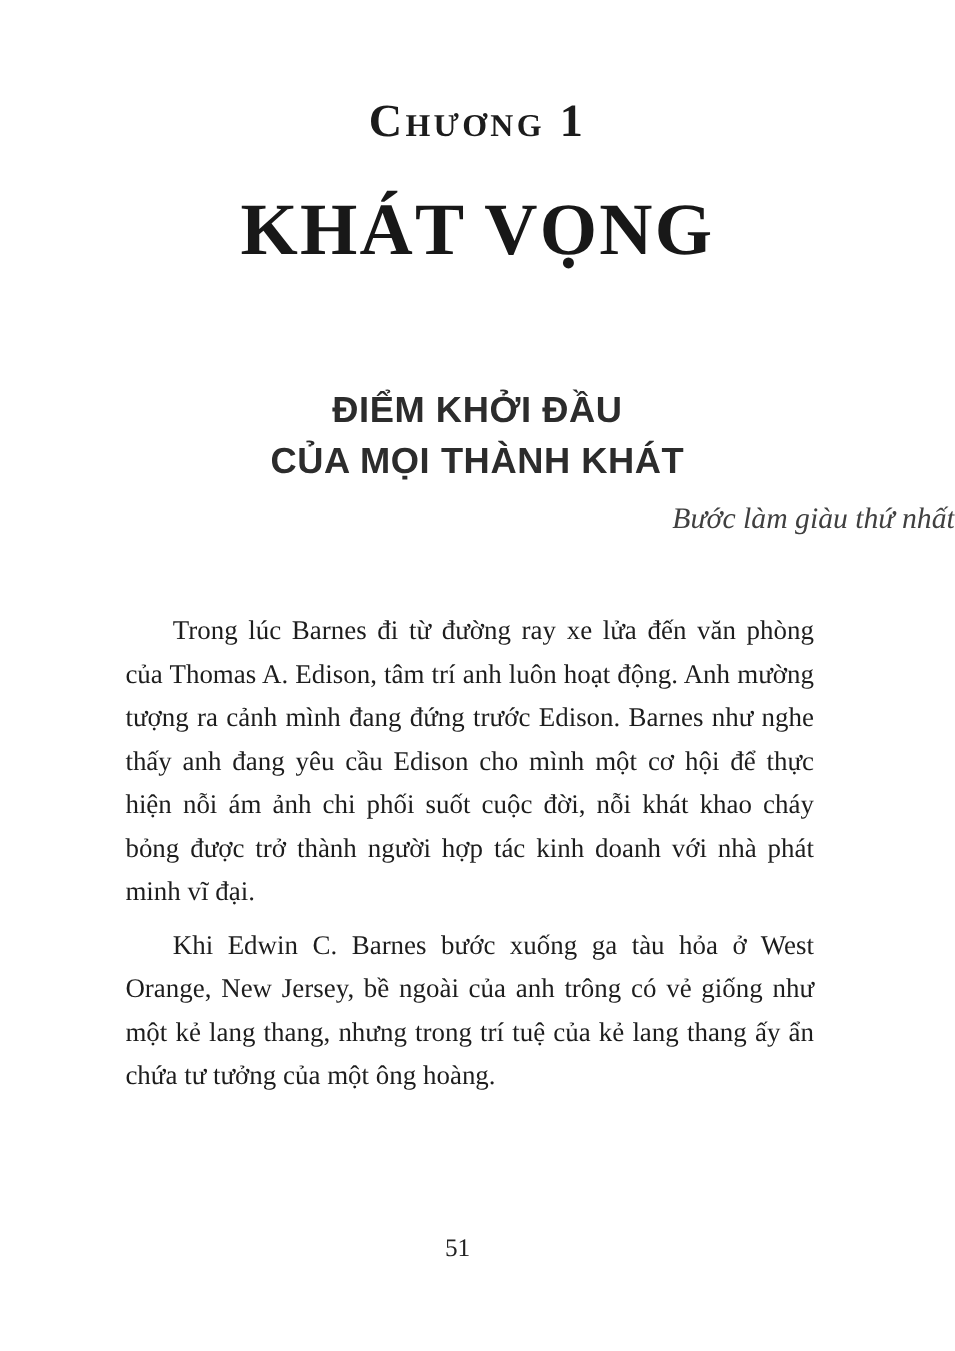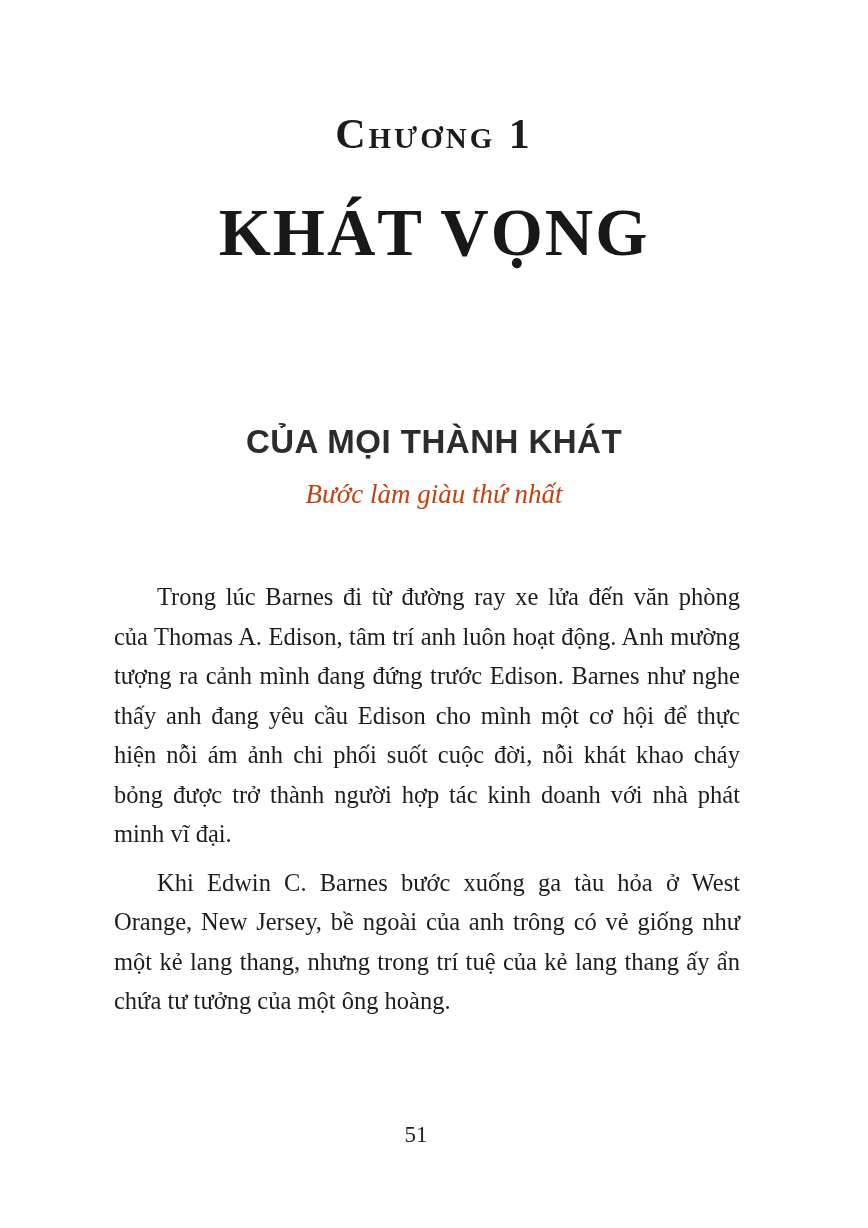--- a/index.html
+++ b/index.html
@@ -11,21 +11,21 @@
     position: relative;
     width: 868px;
     height: 1228px;
     background: #ffffff;
     overflow: hidden;
     font-family: "Liberation Serif", "DejaVu Serif", serif;
     color: #1e1e1e;
   }
   .chapter-label {
     margin: 0;
-    padding-top: 111px;
+    padding-top: 88px;
     text-align: center;
     font-family: "Liberation Serif", "DejaVu Serif", serif;
     font-variant: small-caps;
     font-weight: 600;
     font-size: 42px;
     line-height: 46px;
     letter-spacing: 3px;
     color: #1c1c1c;
   }
   .chapter-title {
@@ -43,26 +43,26 @@
     text-align: center;
     font-family: "Liberation Sans", "DejaVu Sans", sans-serif;
     font-weight: 700;
     font-size: 33px;
     line-height: 46px;
     letter-spacing: 0.5px;
     color: #2c2c2c;
   }
   .subtitle {
     margin: 12px 0 0 0;
-    text-align: center;
+    text-align: right;
     font-family: "Liberation Serif", "DejaVu Serif", serif;
     font-style: italic;
     font-size: 27px;
     line-height: 34px;
-    color: #c2410c;
+    color: #404040;
   }
   .body-text {
     margin: 66px 0 0 114px;
     width: 626px;
     font-size: 24.5px;
     line-height: 39.5px;
     text-align: justify;
     color: #1d1d1d;
   }
   .body-text p {
@@ -85,21 +85,21 @@
 </head>
 <body>
 
 <div class="page">
 
   <h2 class="chapter-label">Chương 1</h2>
 
   <h1 class="chapter-title">KHÁT VỌNG</h1>
 
   <h3 class="section-title">
-    <br>
+    <span>ĐIỂM KHỞI ĐẦU</span><br>
     <span>CỦA MỌI THÀNH KHÁT</span>
   </h3>
 
   <div class="subtitle">Bước làm giàu thứ nhất</div>
 
   <div class="body-text">
     <p>Trong lúc Barnes đi từ đường ray xe lửa đến văn phòng của Thomas A. Edison, tâm trí anh luôn hoạt động. Anh mường tượng ra cảnh mình đang đứng trước Edison. Barnes như nghe thấy anh đang yêu cầu Edison cho mình một cơ hội để thực hiện nỗi ám ảnh chi phối suốt cuộc đời, nỗi khát khao cháy bỏng được trở thành người hợp tác kinh doanh với nhà phát minh vĩ đại.</p>
     <p>Khi Edwin C. Barnes bước xuống ga tàu hỏa ở West Orange, New Jersey, bề ngoài của anh trông có vẻ giống như một kẻ lang thang, nhưng trong trí tuệ của kẻ lang thang ấy ẩn chứa tư tưởng của một ông hoàng.</p>
   </div>
 

